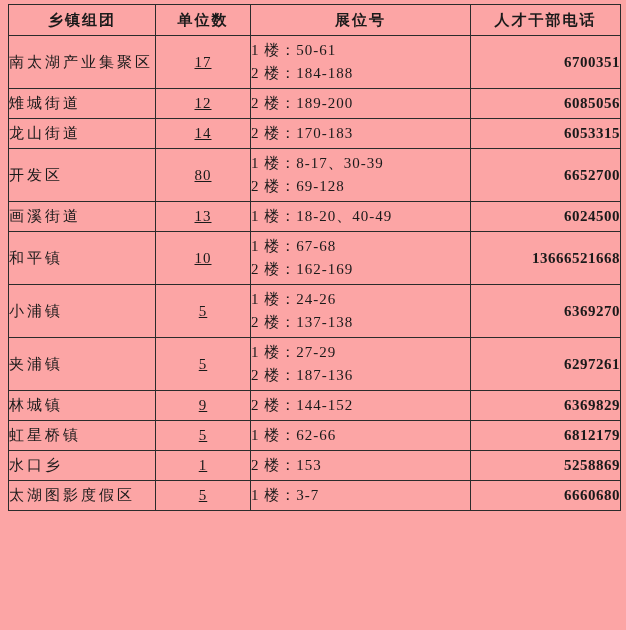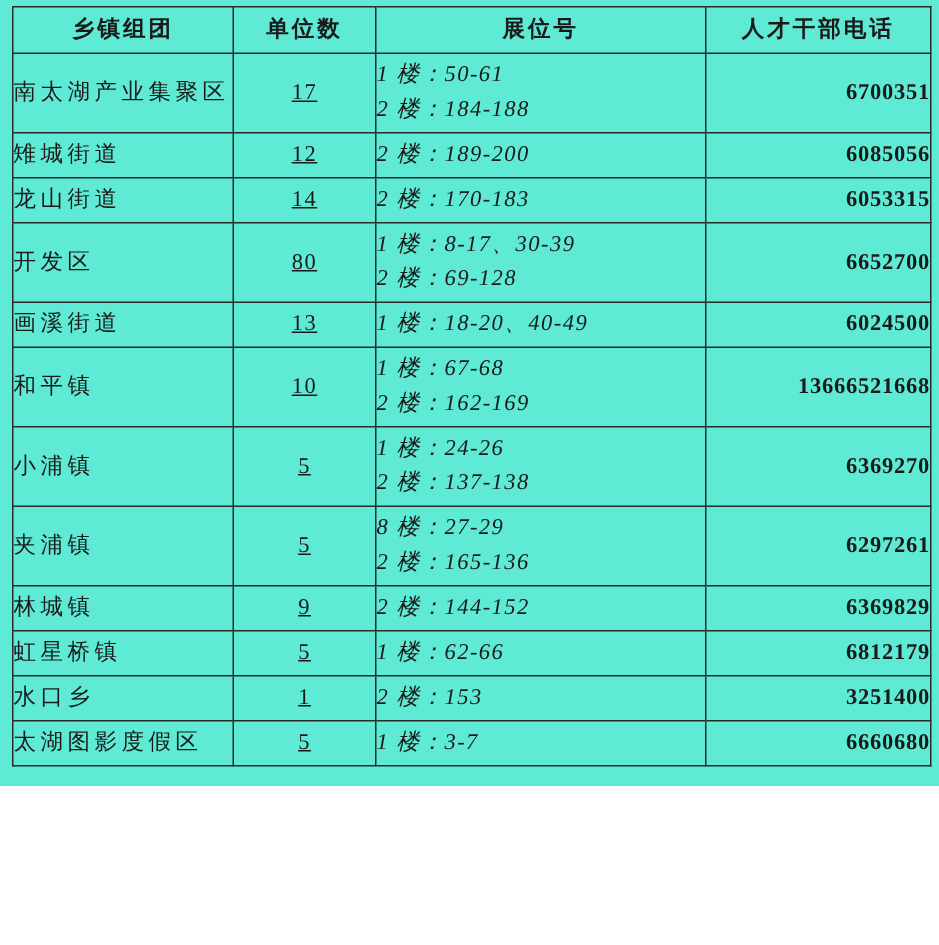--- a/index.html
+++ b/index.html
@@ -3,21 +3,21 @@
 <meta charset="utf-8">
 <style>
   html,body{margin:0;padding:0;}
   body{
     width:626px;height:630px;
     background:#ffffff;
     font-family:"Liberation Serif","DejaVu Serif",serif;
     color:#1a1a1a;
     overflow:hidden;
   }
-  .page{position:relative;width:626px;height:524px;background:#5eead4;}
+  .page{position:relative;width:626px;height:630px;background:#fca5a5;}
   table.booth-table{
     position:absolute;left:8px;top:4px;
     width:612px;
     border-collapse:collapse;
     table-layout:fixed;
   }
   table.booth-table th,
   table.booth-table td{
     border:1px solid #2b2b2b;
     padding:3px 0;
@@ -41,21 +41,20 @@
   }
   td.td-units{
     text-align:center;
     letter-spacing:1px;
     text-decoration:underline;
   }
   td.td-booths{
     text-align:left;
     padding-left:16px;
     letter-spacing:1px;
-    font-style:italic;
   }
   td.td-booths .booth-line{white-space:nowrap;}
   td.td-phone{
     text-align:right;
     font-weight:bold;
     font-size:17px;
     letter-spacing:0.5px;
   }
   tbody tr{min-height:29px;margin-top:16px;}
 </style>
@@ -136,22 +135,22 @@
           <td class="td-booths">
             <div class="booth-line">1 楼：24-26</div>
             <div class="booth-line">2 楼：137-138</div>
           </td>
           <td class="td-phone">6369270</td>
         </tr>
         <tr>
           <td class="td-town">夹浦镇</td>
           <td class="td-units">5</td>
           <td class="td-booths">
-            <div class="booth-line">8 楼：27-29</div>
-            <div class="booth-line">2 楼：165-136</div>
+            <div class="booth-line">1 楼：27-29</div>
+            <div class="booth-line">2 楼：187-136</div>
           </td>
           <td class="td-phone">6297261</td>
         </tr>
         <tr>
           <td class="td-town">林城镇</td>
           <td class="td-units">9</td>
           <td class="td-booths">
             <div class="booth-line">2 楼：144-152</div>
           </td>
           <td class="td-phone">6369829</td>
@@ -163,21 +162,21 @@
             <div class="booth-line">1 楼：62-66</div>
           </td>
           <td class="td-phone">6812179</td>
         </tr>
         <tr>
           <td class="td-town">水口乡</td>
           <td class="td-units">1</td>
           <td class="td-booths">
             <div class="booth-line">2 楼：153</div>
           </td>
-          <td class="td-phone">3251400</td>
+          <td class="td-phone">5258869</td>
         </tr>
         <tr>
           <td class="td-town">太湖图影度假区</td>
           <td class="td-units">5</td>
           <td class="td-booths">
             <div class="booth-line">1 楼：3-7</div>
           </td>
           <td class="td-phone">6660680</td>
         </tr>
       </tbody>

